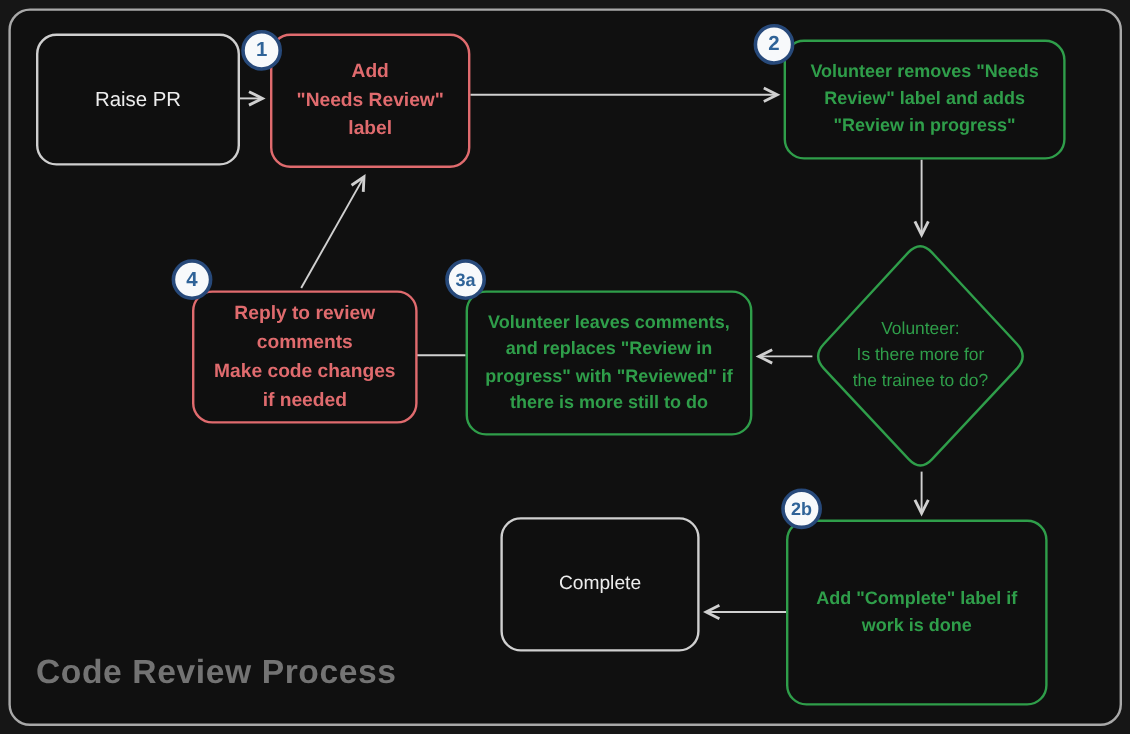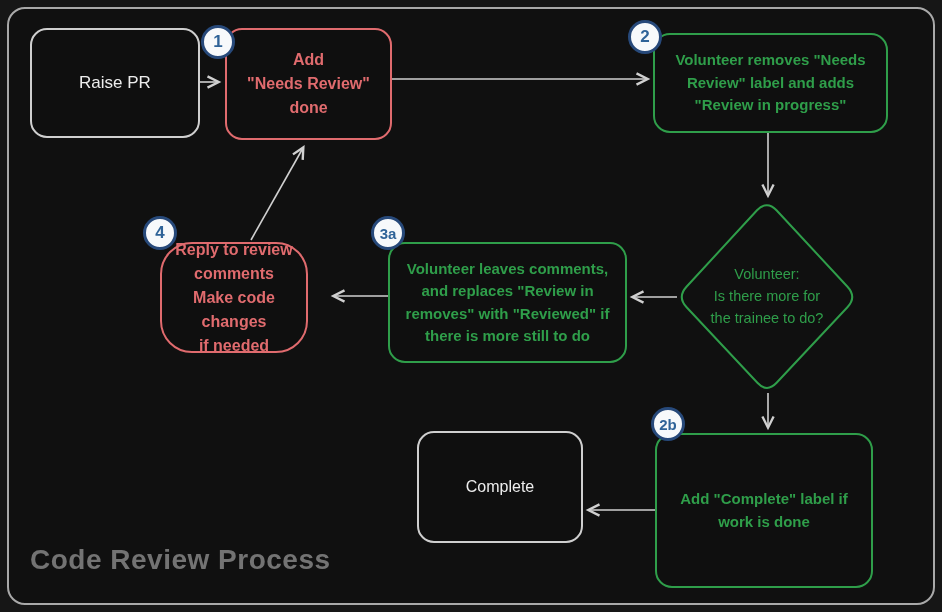--- a/index.html
+++ b/index.html
@@ -63,43 +63,43 @@
     <line x1="655" y1="510" x2="589" y2="510" stroke="#d0d0d0" stroke-width="1.6" marker-end="url(#arrow)"></line>
   </svg>
 
   <div class="node neutral" style="left:30px;top:28px;width:170px;height:110px;">
     <span class="label">Raise PR</span>
   </div>
 
   <div class="node red" style="left:225px;top:28px;width:167px;height:112px;">
     <span class="label">Add
 "Needs Review"
-done</span>
+label</span>
   </div>
 
   <div class="node green" style="left:653px;top:33px;width:235px;height:100px;">
     <span class="label">Volunteer removes "Needs
 Review" label and adds
 "Review in progress"</span>
   </div>
 
   <div class="diamond-label" style="left:677px;top:257px;width:180px;height:80px;">
     <span class="label">Volunteer:
 Is there more for
 the trainee to do?</span>
   </div>
 
   <div class="node green" style="left:388px;top:242px;width:239px;height:121px;">
     <span class="label">Volunteer leaves comments,
 and replaces "Review in
-removes" with "Reviewed" if
+progress" with "Reviewed" if
 there is more still to do</span>
   </div>
 
-  <div class="node red" style="left:160px;top:242px;width:148px;height:111px;border-radius:32px;">
+  <div class="node red" style="left:160px;top:242px;width:188px;height:111px;">
     <span class="label">Reply to review
 comments
 Make code changes
 if needed</span>
   </div>
 
   <div class="node green" style="left:655px;top:433px;width:218px;height:155px;">
     <span class="label">Add "Complete" label if
 work is done</span>
   </div>

